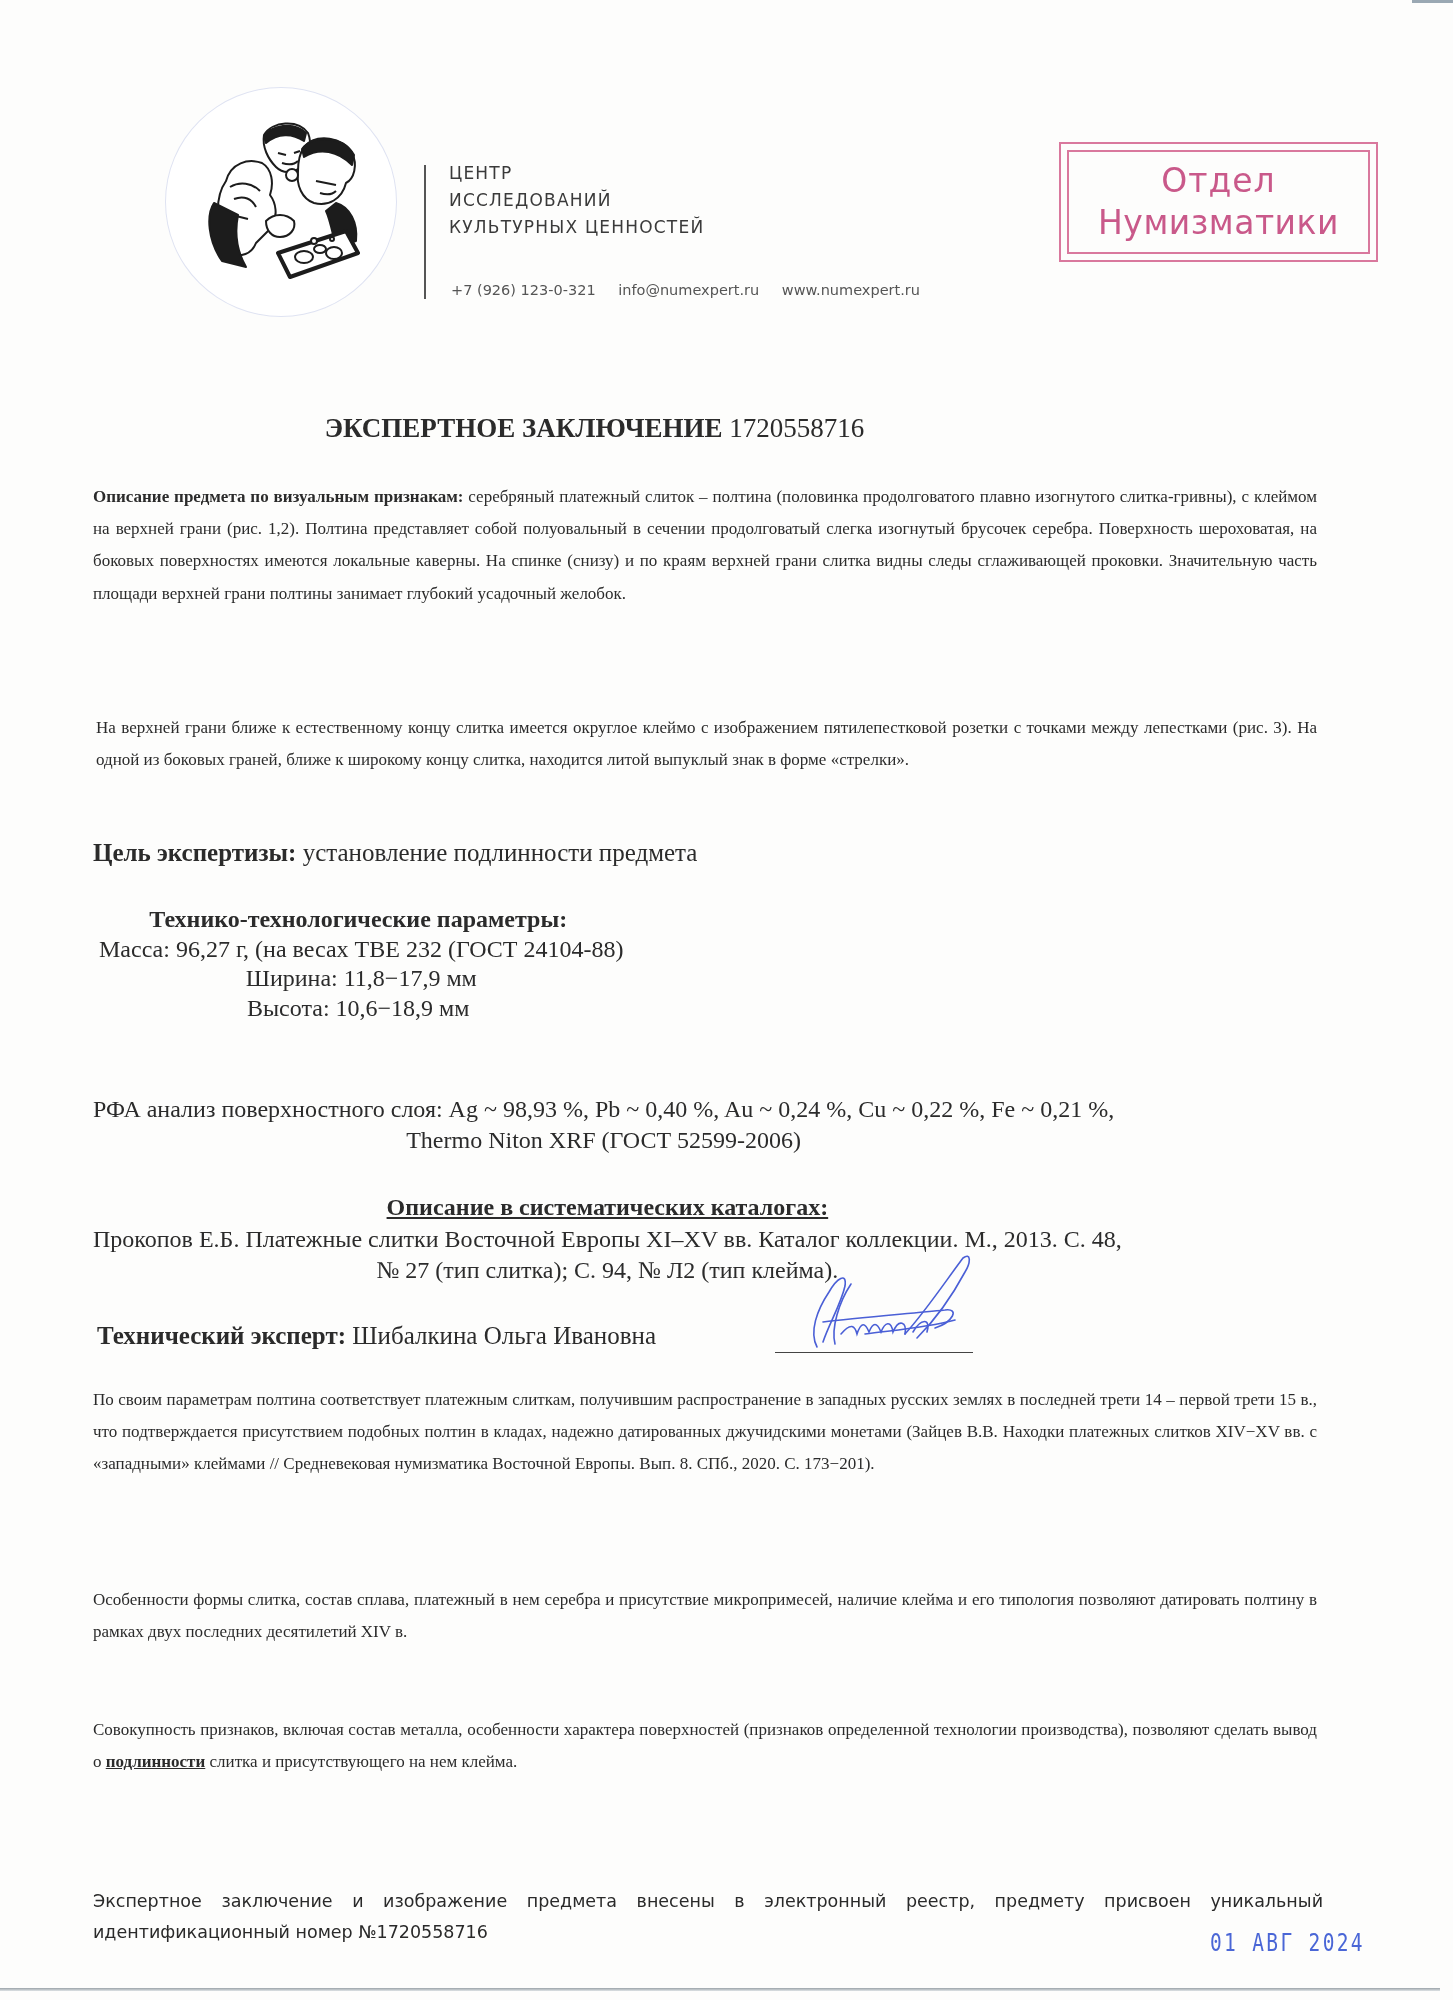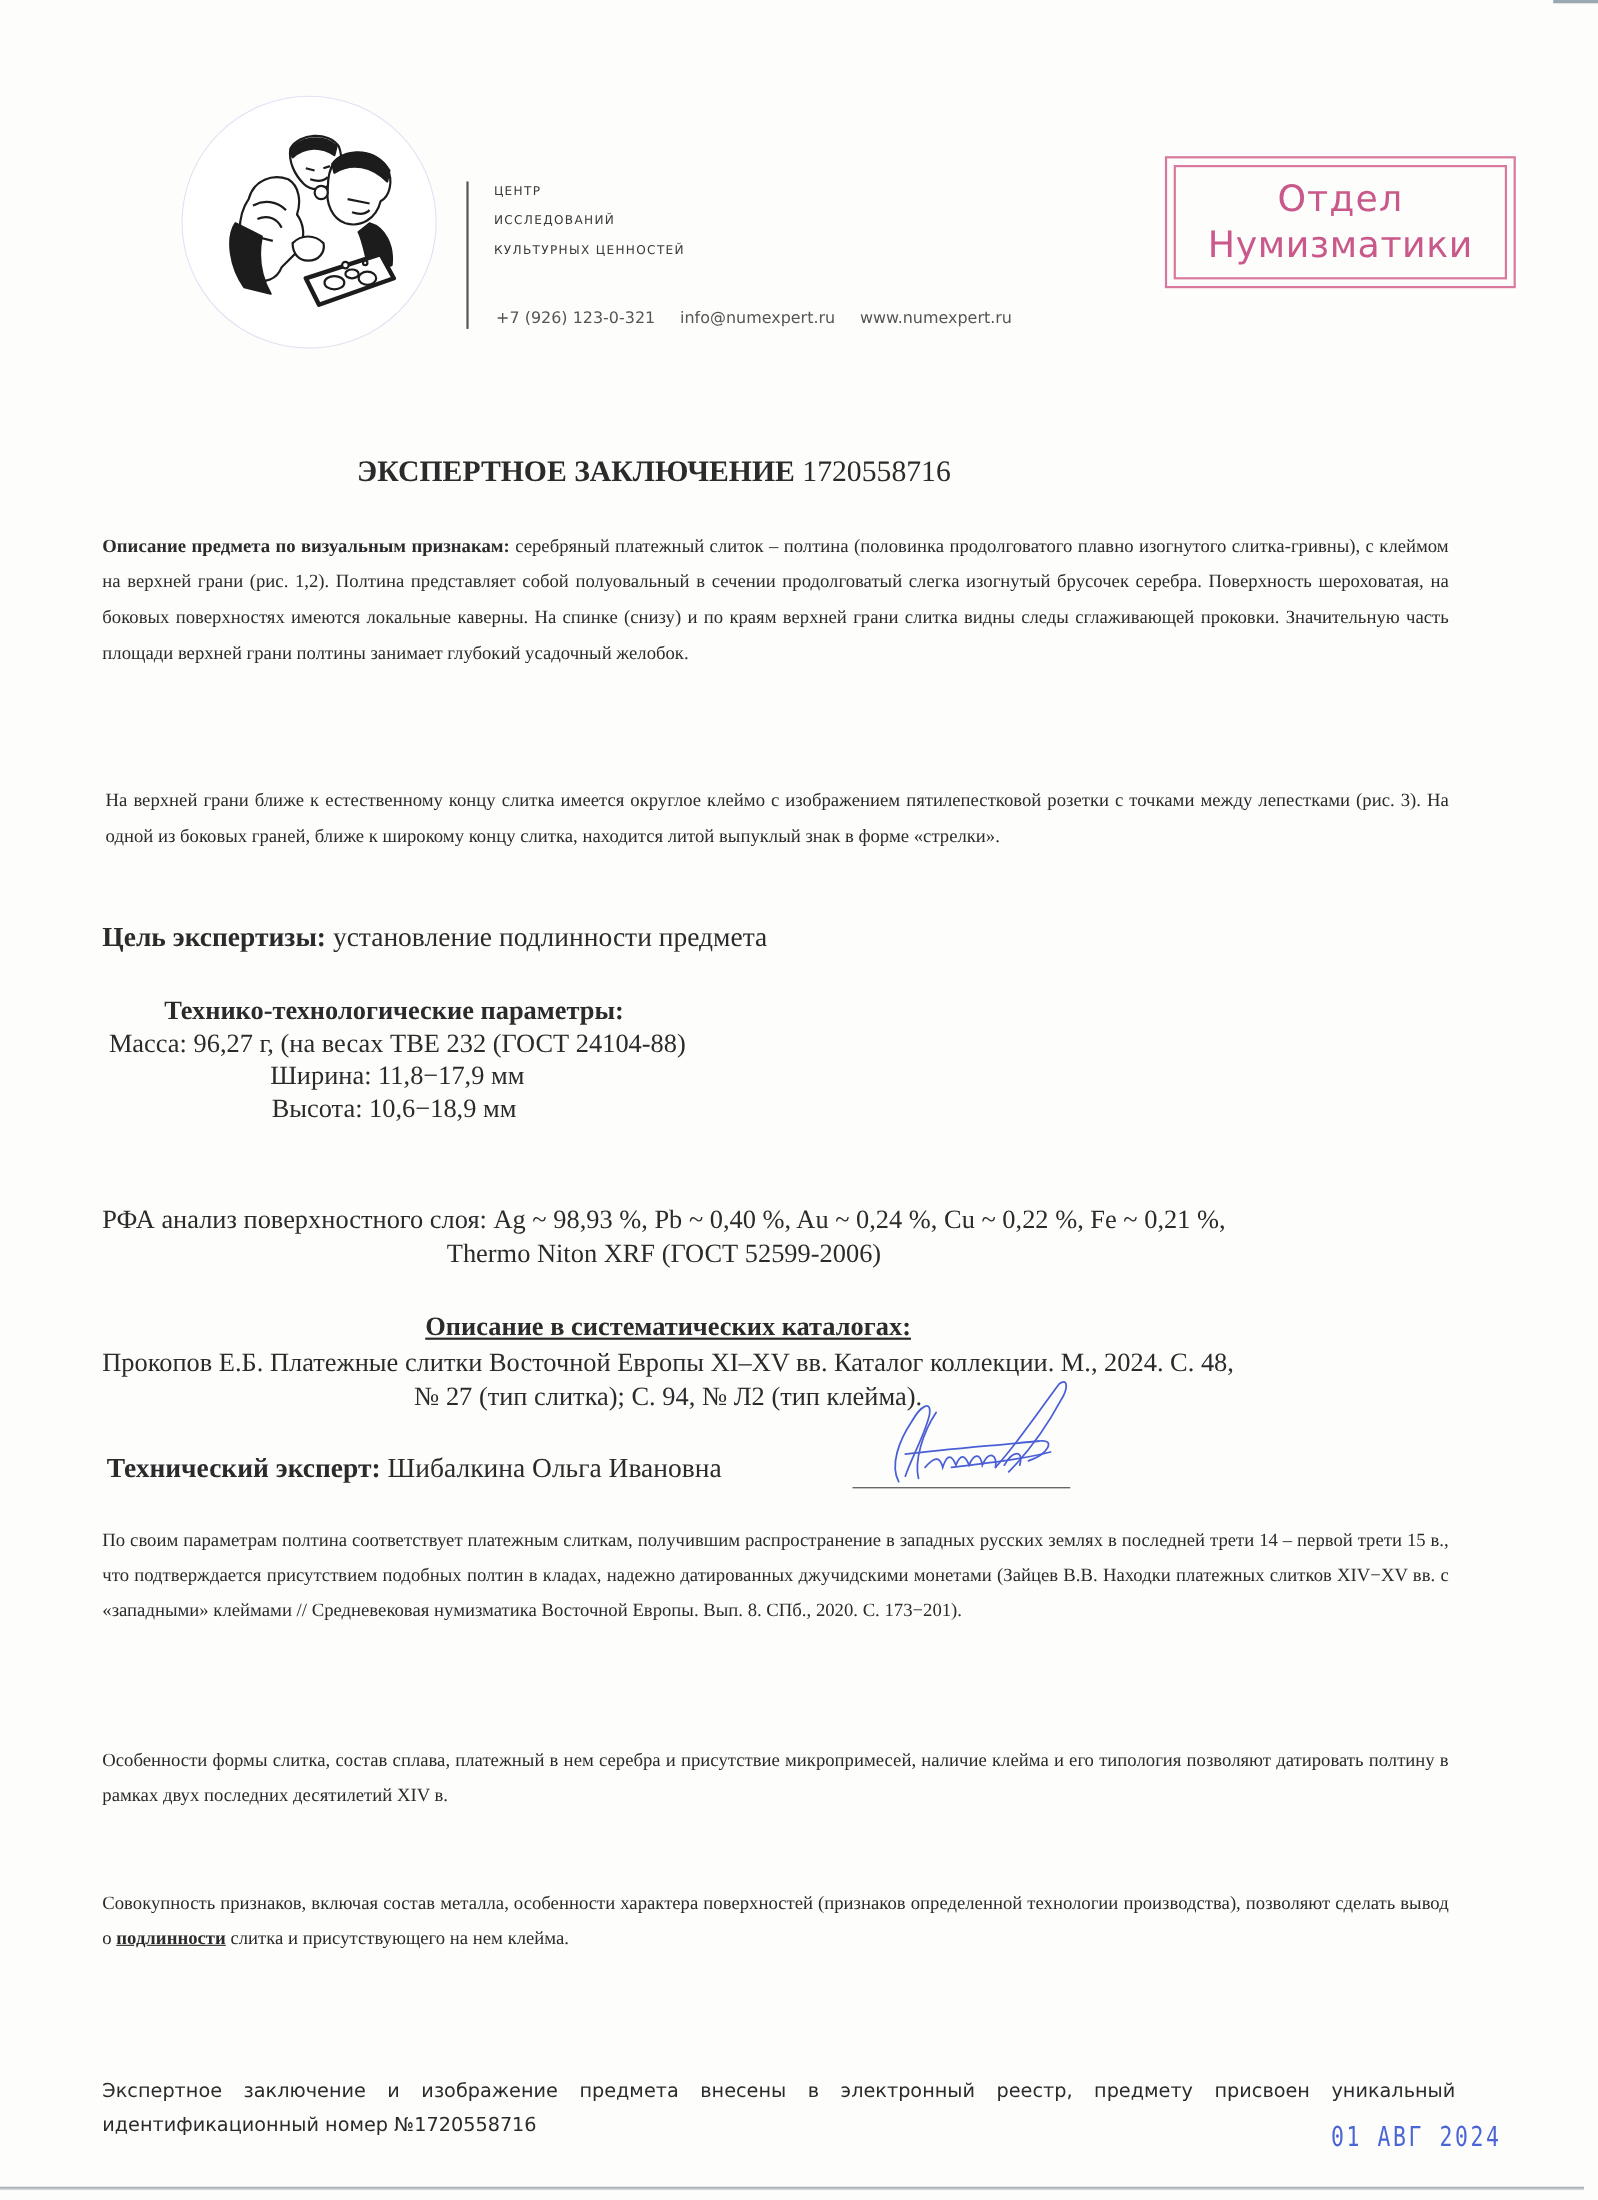--- a/index.html
+++ b/index.html
@@ -12,21 +12,21 @@
     .abs { position: absolute; }
     
     .logo-circle {
       left: 165px; top: 87px; width: 230px; height: 228px;
       border: 1px solid #dfe3f2; border-radius: 50%; background: #ffffff;
     }
     .logo-circle svg { position: absolute; left: 20px; top: 15px; }
     .vline { left: 424px; top: 165px; width: 2px; height: 134px; background: #555; }
     .org {
       left: 449px; top: 160px;
-      font-family: "DejaVu Sans", sans-serif; font-size: 11px; letter-spacing: 1.2px;
+      font-family: "DejaVu Sans", sans-serif; font-size: 17px; letter-spacing: 1.2px;
       color: #3a3a3a; line-height: 27px;
     }
     .org div { white-space: nowrap; }
     .contacts {
       left: 451px; top: 282px;
       font-family: "DejaVu Sans", sans-serif; font-size: 14.5px; color: #555;
       white-space: nowrap;
     }
     .contacts span { margin-right: 18px; }
     .stamp {
@@ -140,21 +140,21 @@
   <div style="white-space:pre;">Высота: 10,6−18,9 мм</div>
 </div>
 
 <div class="abs line-block" style="top:1094px; line-height:31px;">
   <div>РФА анализ поверхностного слоя: Ag ~ 98,93 %, Pb ~ 0,40 %, Au ~ 0,24 %, Cu ~ 0,22 %, Fe ~ 0,21 %,</div>
   <div>Thermo Niton XRF (ГОСТ 52599-2006)</div>
 </div>
 
 <div class="abs line-block" style="top:1192px; line-height:31.5px;">
   <div><span class="ub">Описание в систематических каталогах:</span></div>
-  <div>Прокопов Е.Б. Платежные слитки Восточной Европы XI–XV вв. Каталог коллекции. М., 2024. С. 48,</div>
+  <div>Прокопов Е.Б. Платежные слитки Восточной Европы XI–XV вв. Каталог коллекции. М., 2013. С. 48,</div>
   <div>№ 27 (тип слитка); С. 94, № Л2 (тип клейма).</div>
 </div>
 
 <div class="abs line-block" style="top:1321px; left:97px; font-size:25px;"><b>Технический эксперт:</b><span> Шибалкина Ольга Ивановна</span></div>
 <div class="abs sig-line"></div>
 <div class="abs signature">
   <svg width="190" height="100" viewBox="0 0 190 100">
     <g fill="none" stroke="#4a5fd6" stroke-width="1.6" stroke-linecap="round">
       <path d="M22 95 C14 80 22 58 34 40 C42 26 52 20 50 34 C46 52 34 72 28 90"></path>
       <path d="M40 92 C36 76 44 50 56 32"></path>

